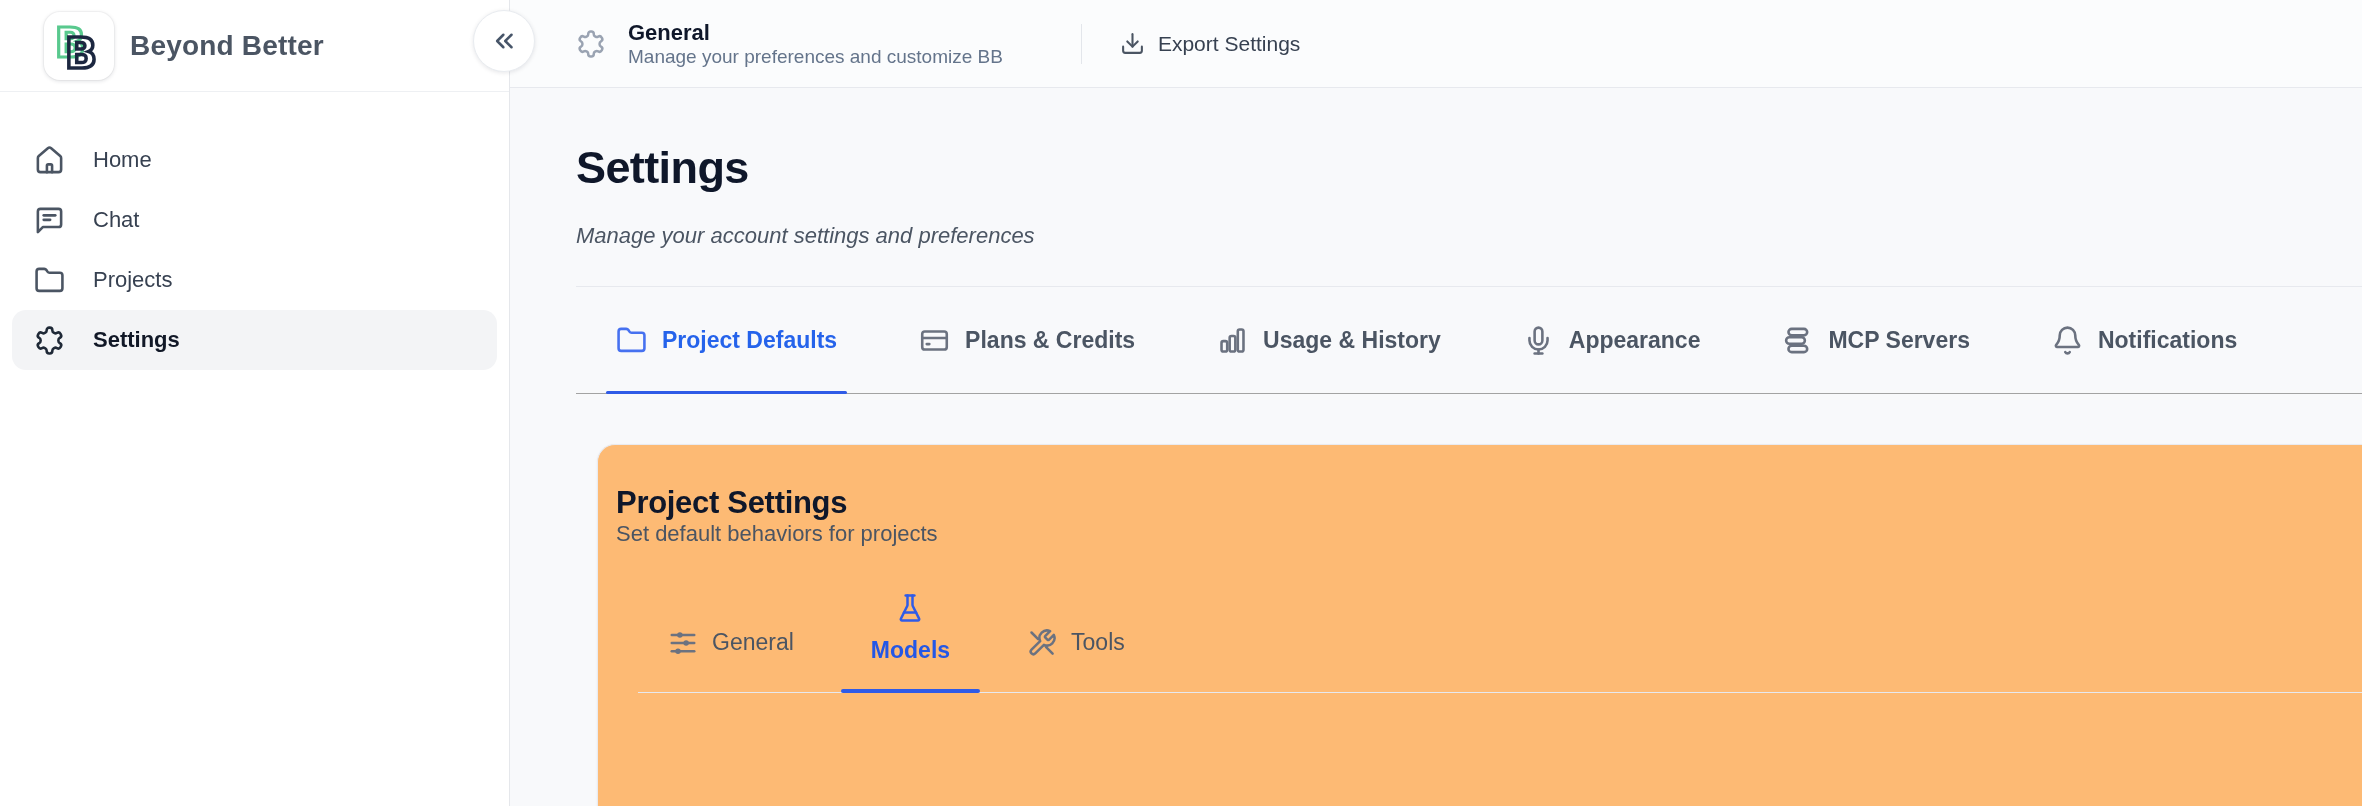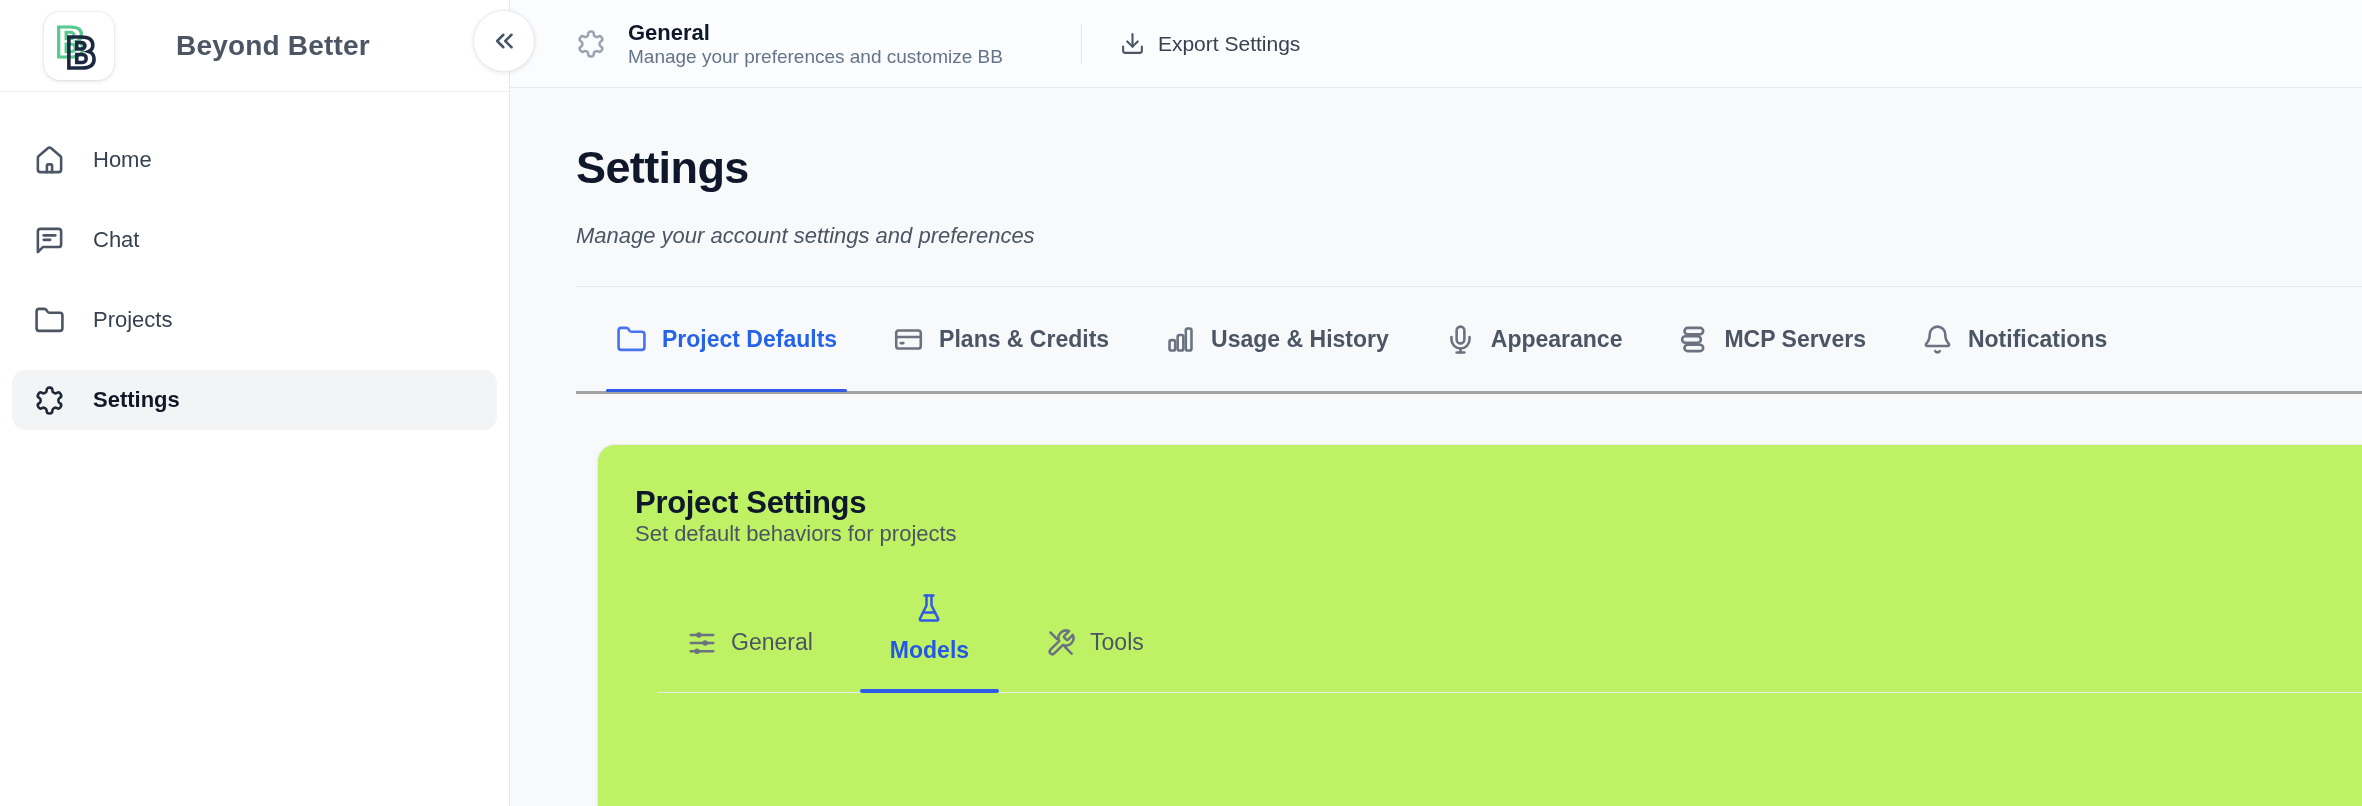--- a/index.html
+++ b/index.html
@@ -20,23 +20,23 @@
   }
   .sidebar-header {
     height:92px; min-height:92px; border-bottom:1px solid #eef0f3;
     display:flex; align-items:center; padding-left:44px; gap:16px;
   }
   .logo-tile {
     width:70px; height:68px; border-radius:16px; background:#fff;
     box-shadow:0 1px 4px rgba(16,24,40,.14), 0 0 0 1px rgba(16,24,40,.03);
     display:flex; align-items:center; justify-content:center;
   }
-  .brand-name { font-size:28px; font-weight:600; color:#4b5563; letter-spacing:.2px;margin-left:46px; }
-
-  .nav { padding:38px 12px; display:flex; flex-direction:column; gap:20px; }
+  .brand-name { font-size:28px; font-weight:600; color:#4b5563; letter-spacing:.2px; }
+
+  .nav { padding:38px 12px; display:flex; flex-direction:column; }
   .nav-item {
     height:60px; border-radius:14px; display:flex; align-items:center;
     padding:0 22px; gap:28px; font-size:22px; font-weight:500; color:#374151;
     cursor:pointer;
   }
   .nav-item svg { width:31px; height:31px; color:#4b5563; }
   .nav-item.active { background:#f3f4f6; color:#111827; font-weight:600; }
   .nav-item.active svg { color:#1f2937; }
 
   .collapse-btn {
@@ -66,41 +66,41 @@
     border-radius:10px; cursor:pointer;
   }
   .header-btn svg { width:25px; height:25px; color:#4b5563; }
 
   
   .content { flex:1; padding:54px 0 0 66px; display:flex; flex-direction:column; }
   .page-title { font-size:45px; font-weight:700; color:#0f172a; letter-spacing:-.6px; }
   .page-subtitle { margin-top:29px; font-size:22px; color:#4b5563;font-style:italic; }
   .content-divider { margin-top:37px; height:1px; background:#e7e9ee; }
 
-  .tabs { height:107px; border-bottom:3px solid #a3a3a3; display:flex; gap:36px; padding-left:30px; }
+  .tabs { height:107px; border-bottom:1px solid #a3a3a3; display:flex; gap:62px; padding-left:30px; }
   .tab {
     display:flex; align-items:center; gap:15px; padding:0 10px; height:100%;
     font-size:23px; font-weight:600; color:#4b5563; position:relative; cursor:pointer;
     white-space:nowrap;
   }
   .tab svg { width:31px; height:31px; color:#6b7280; }
   .tab.active { color:#2563eb; }
   .tab.active svg { color:#4671f0; }
   .tab.active::after {
     content:""; position:absolute; left:0; right:0; bottom:-1px; height:3px;
     background:#2f5be7; border-radius:2px;
   }
 
   
   .card {
-    flex:1; margin:50px 0 0 21px; background:#bef264;
+    flex:1; margin:50px 0 0 21px; background:#fdba74;
     border:1px solid #e9ebf0; border-right:none; border-bottom:none;
     border-radius:18px 0 0 0;
     box-shadow:0 1px 3px rgba(16,24,40,.05);
-    padding:40px 0 0 37px;
+    padding:40px 0 0 18px;
   }
   .card-title { font-size:31px; font-weight:700; color:#0f172a; letter-spacing:-.3px; }
   .card-subtitle { font-size:22px; color:#4b5563; }
 
   .subtabs { margin-left:22px; margin-top:46px; height:100px; border-bottom:1px solid #e7e9ee; display:flex; gap:17px; }
   .subtab {
     height:100%; display:flex; align-items:center; gap:14px; padding:0 30px;
     font-size:23px; font-weight:500; color:#4b5563; position:relative; cursor:pointer;
   }
   .subtab svg { width:30px; height:30px; color:#6b7280; }

